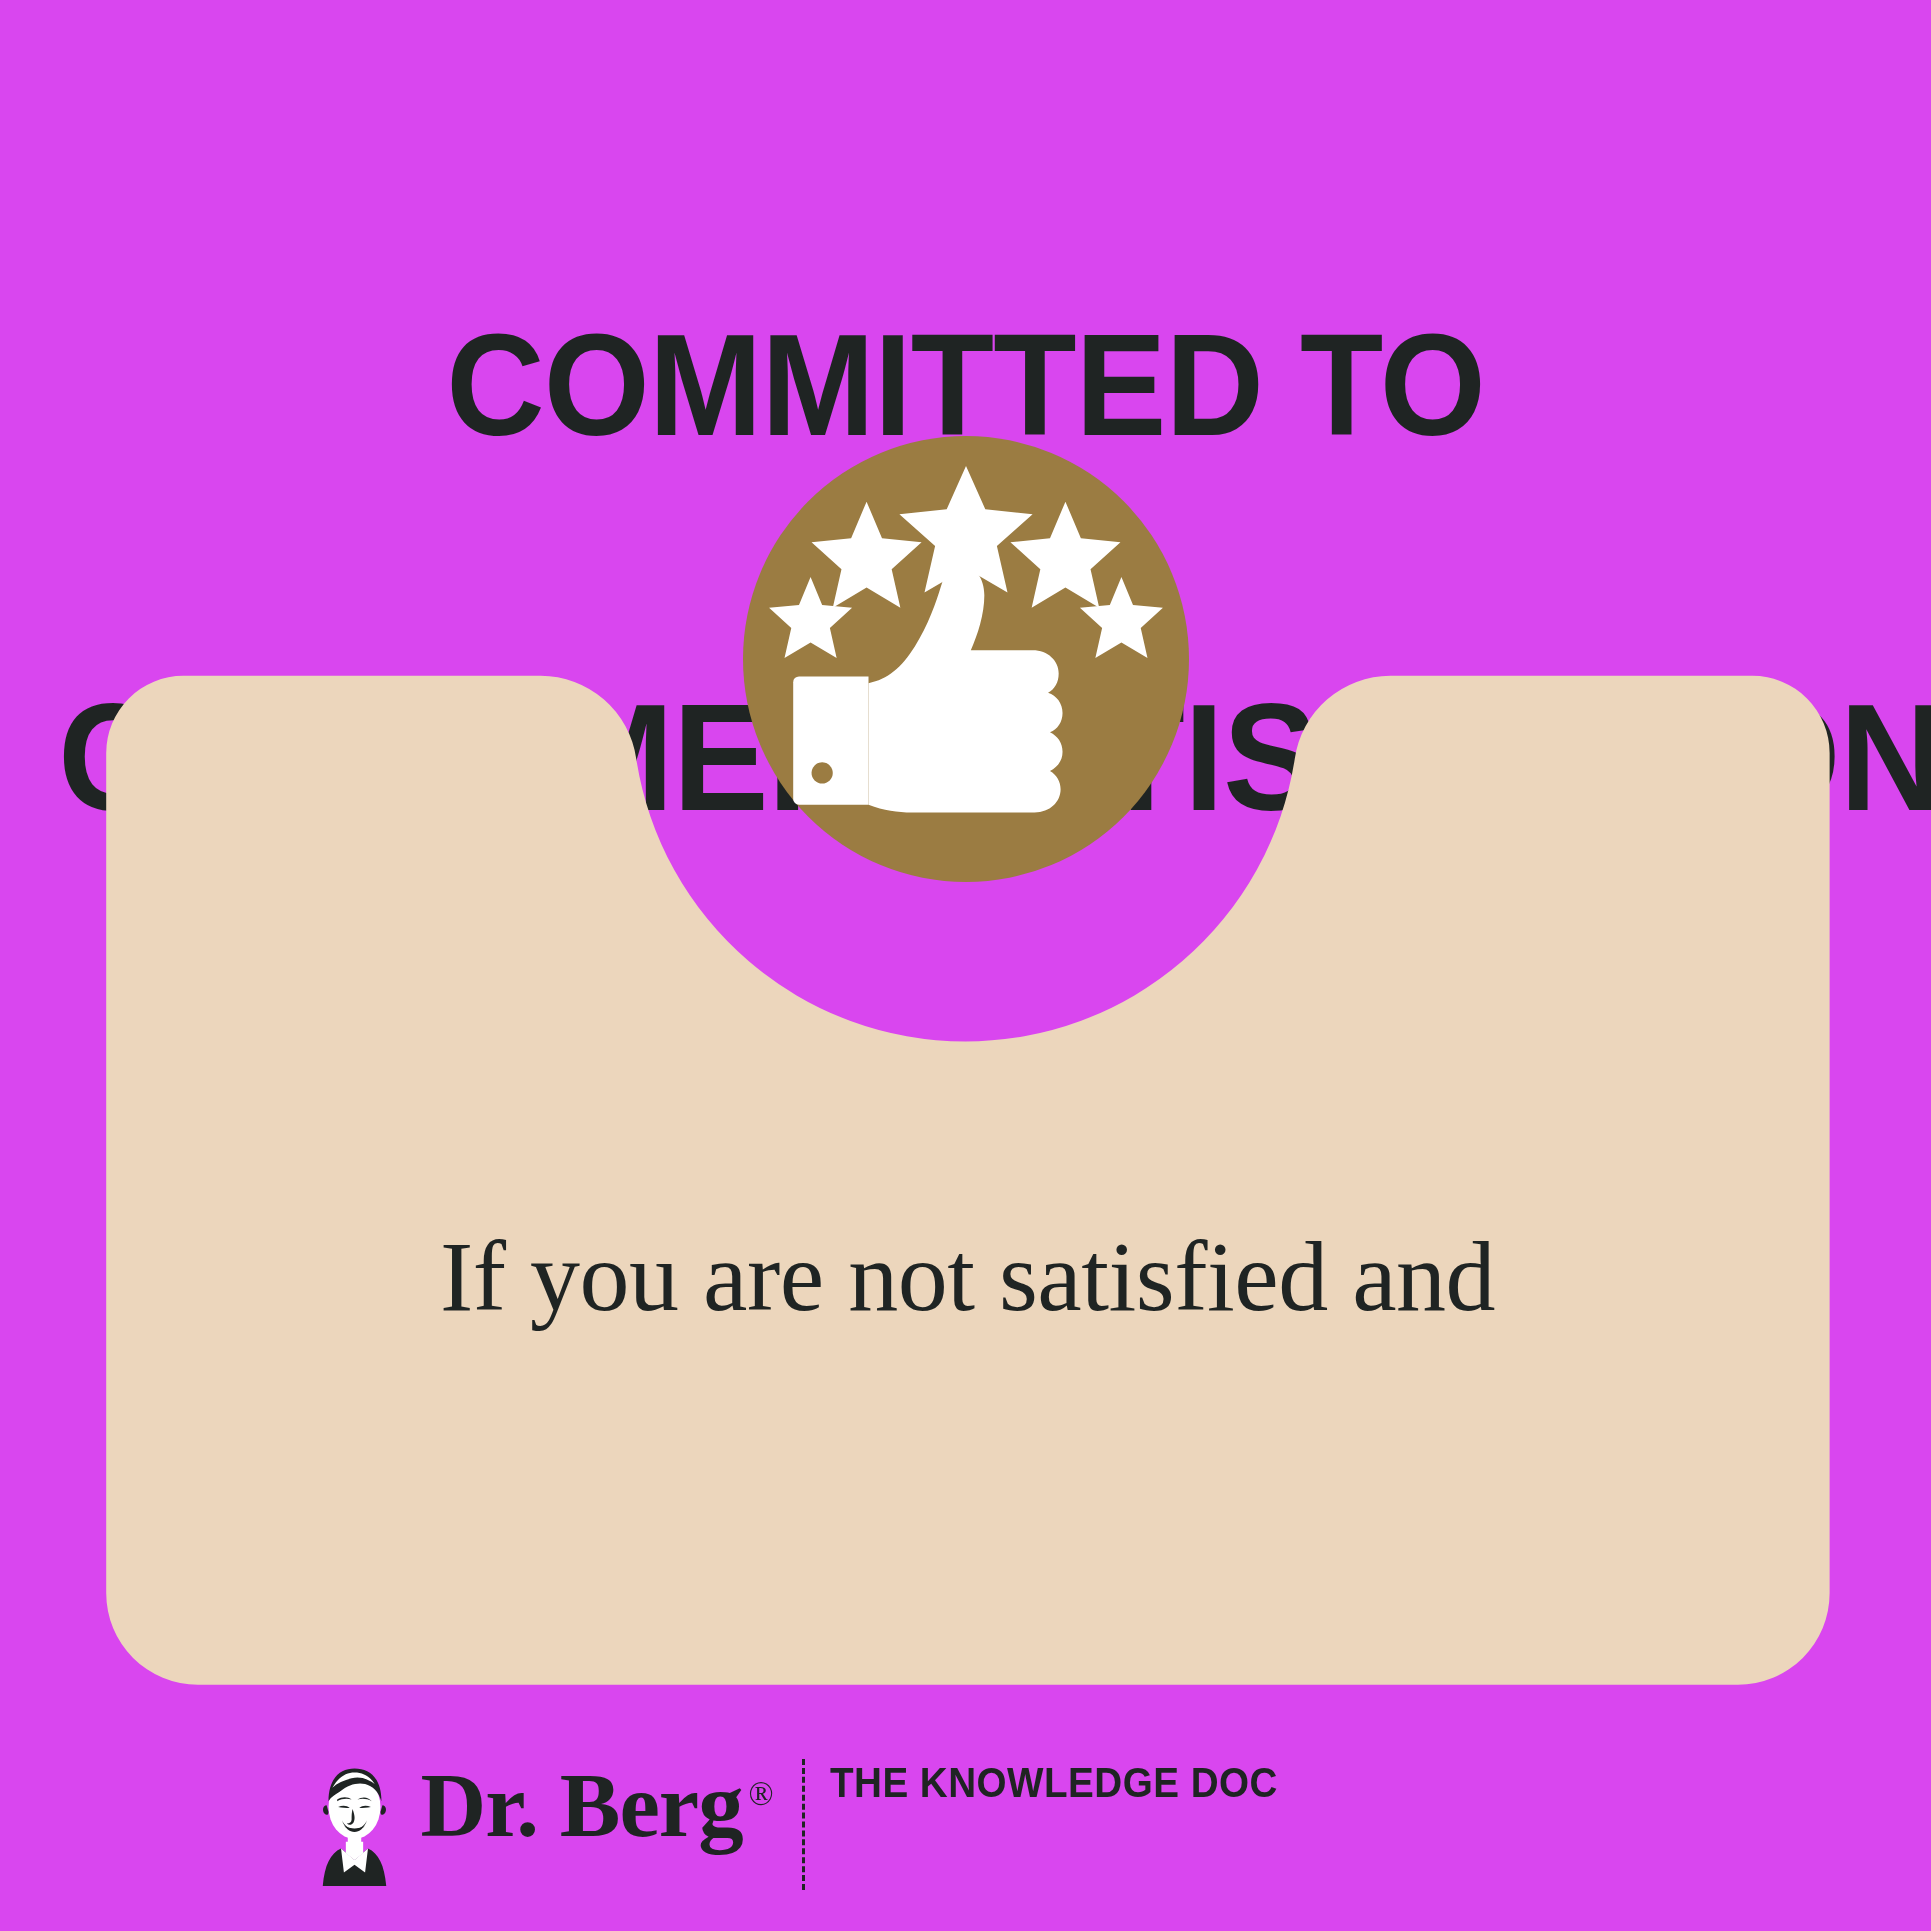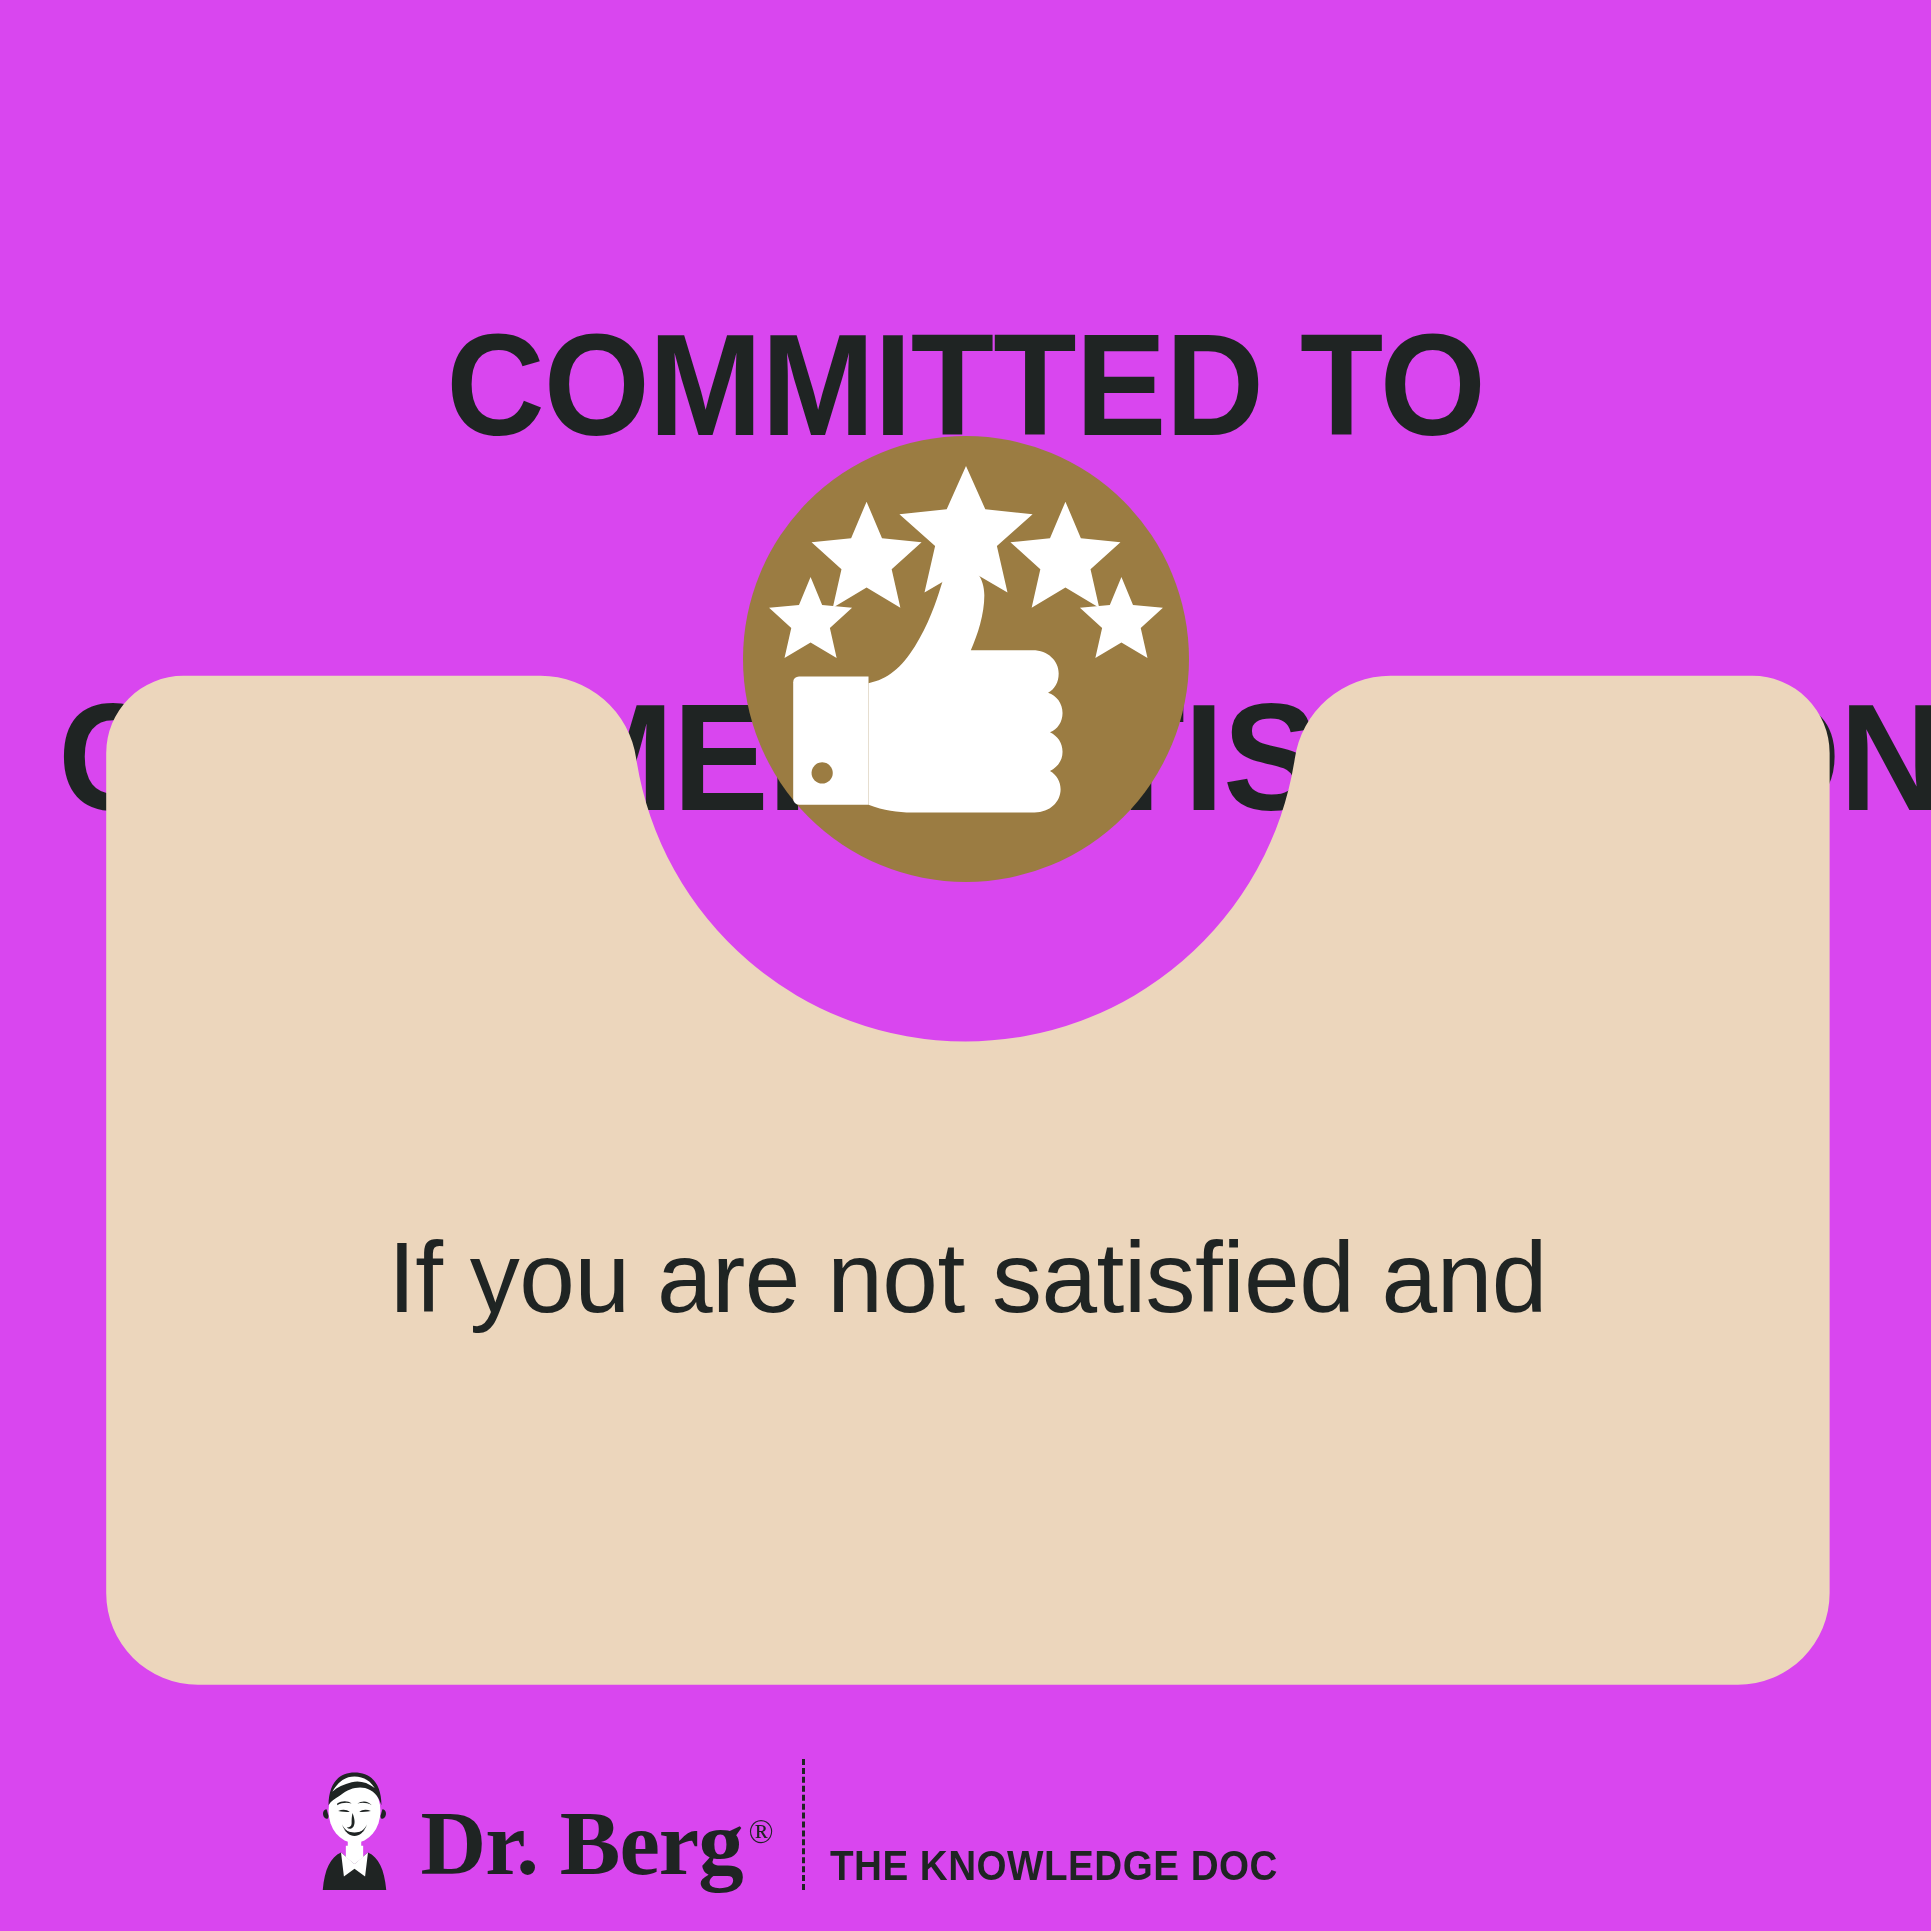--- a/index.html
+++ b/index.html
@@ -73,30 +73,30 @@
     width: 1723px;
     text-align: center;
     color: #1f2423;
     font-family: "Liberation Sans", sans-serif;
     font-weight: 400;
     font-size: 100px;
     line-height: 120px;
     letter-spacing: -0.5px;
     white-space: pre;
   }
-  .body-text .bline { display: block; }
+  .body-text .bline { display: block; font-family: Liberation Serif, serif; }
 
   
   .footer {
     position: absolute;
     left: 0;
     top: 1759px;
     width: 1625px;
     display: flex;
-    align-items: flex-end;
+    align-items: flex-start;
     justify-content: center;
     gap: 0;
   }
   .logo-portrait {
     width: 91px;
     height: 127px;
     flex: none;
     margin-right: 21px;
   }
   .logo-wordmark {

